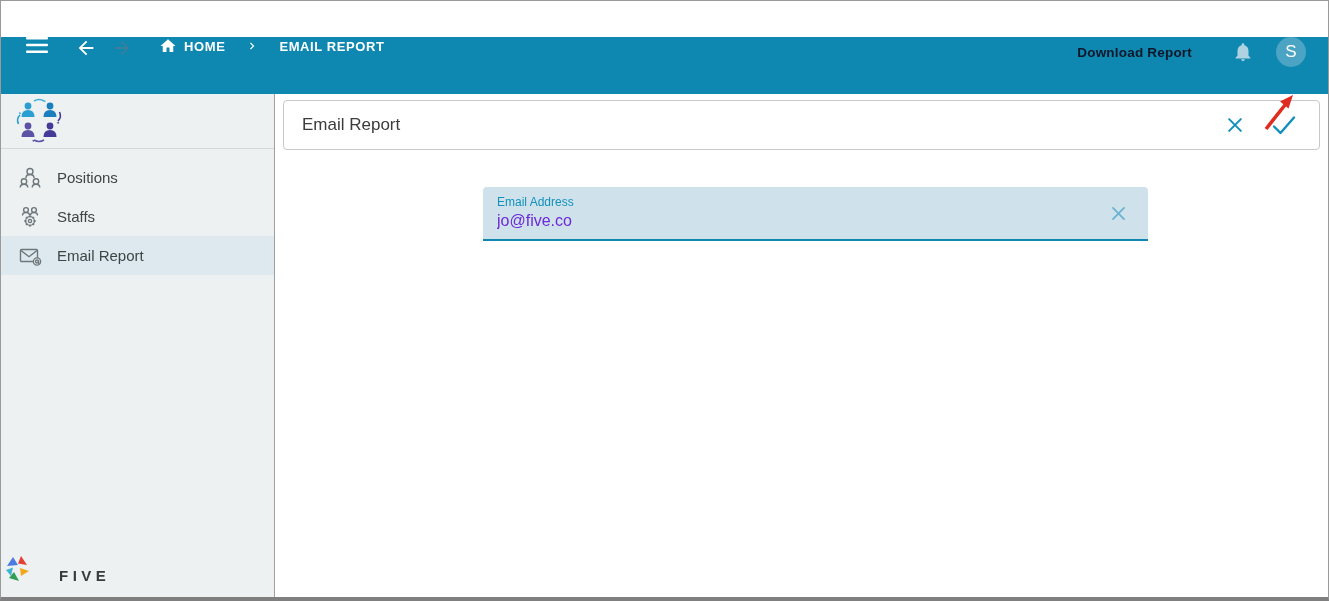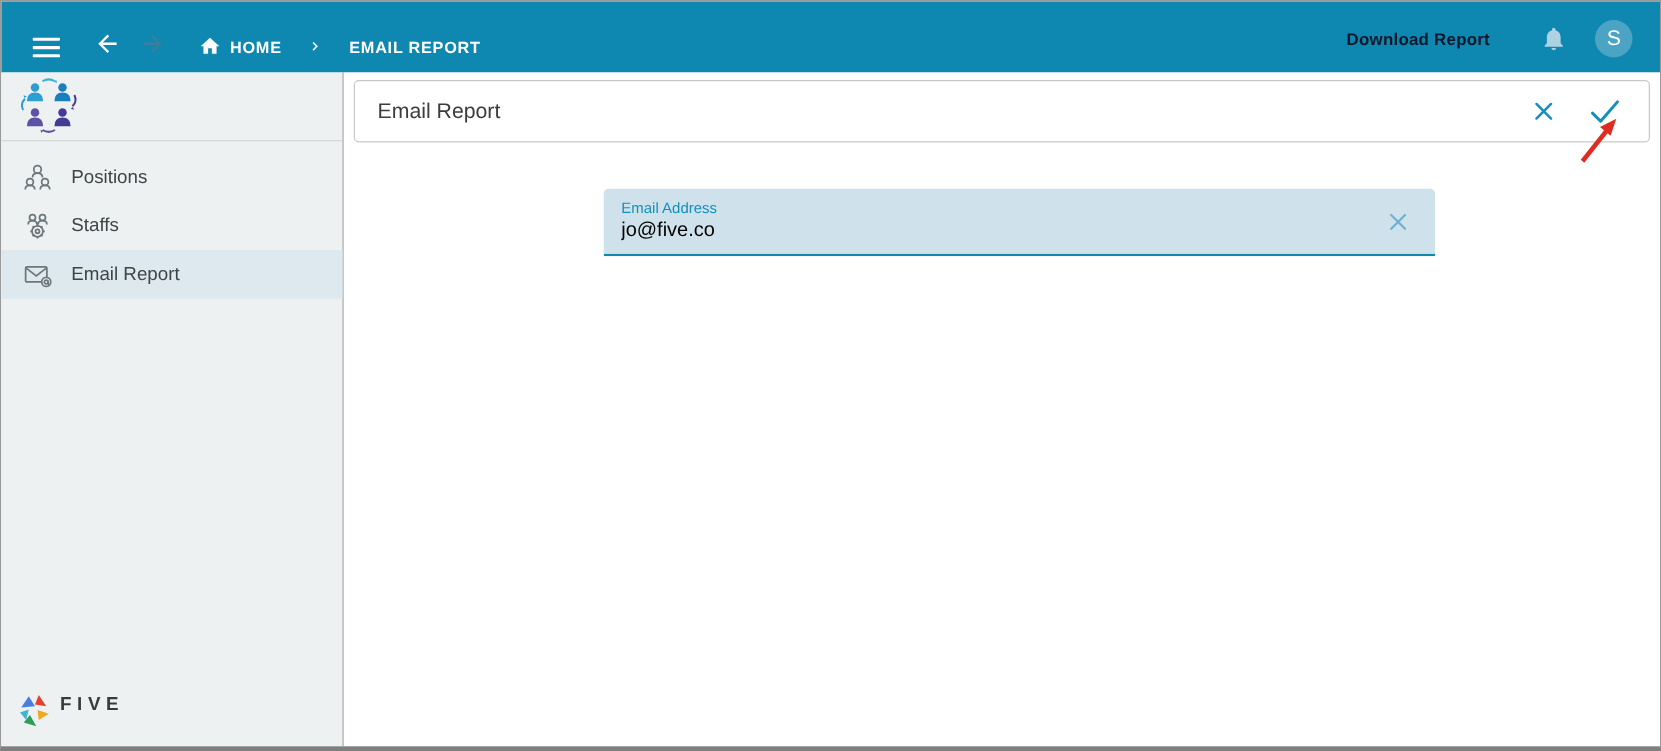--- a/index.html
+++ b/index.html
@@ -6,21 +6,21 @@
   body { font-family:"Liberation Sans", sans-serif; background:#fff; }
   .page {
     width:1329px; height:601px; position:relative; background:#fff;
     border:1px solid #9a9a9a; border-bottom:4px solid #7f7f7f;
     display:flex; flex-direction:column; overflow:hidden;
   }
 
   
   .topbar {
     height:57px; flex-shrink:0; background:#0e88b1;
-    display:flex; align-items:flex-end; padding:0 22px 12px 25px;
+    display:flex; align-items:flex-start; padding:0 22px 0 25px;margin-top:36px;
   }
   .tb-btn { background:none; border:none; cursor:pointer; display:flex; align-items:center; padding:0; }
   .hamburger { margin-right:27px; }
   .nav-back { margin-right:14px; }
   .nav-fwd { margin-right:26px; }
   .crumb-home-icon { margin-right:7px; display:flex; }
   .breadcrumb { display:flex; align-items:center; }
   .crumb-text { color:#fff; font-size:13px; font-weight:700; letter-spacing:0.6px; }
   .crumb-chev { margin:0 20px; display:flex; }
   .topbar-right { margin-left:auto; display:flex; align-items:center; }
@@ -44,42 +44,42 @@
     display:flex; align-items:center; padding-left:13px;
   }
   .menu { padding-top:9px; }
   .menu-item {
     height:39px; display:flex; align-items:center; padding-left:15px;
     cursor:pointer; color:#3e4547;
   }
   .menu-item.selected { background:#dde9ee; }
   .menu-item .mi-icon { width:27px; display:flex; justify-content:center; margin-right:14px; }
   .mi-label { font-size:15px; }
-  .sidebar-logo { margin-top:auto; padding:0 0 13px 13px; display:flex; align-items:flex-start; }
+  .sidebar-logo { margin-top:auto; padding:0 0 13px 3px; display:flex; align-items:flex-end;gap:21px; }
   .logo-text { font-size:15px; font-weight:700; letter-spacing:4.5px; color:#3a3a3a; margin-left:7px; }
 
   
   .content { flex:1; position:relative; background:#fff; }
   .panel-header {
     margin:6px 8px 0 8px; height:50px; border:1px solid #c9c9c9; border-radius:4px;
     display:flex; align-items:center; padding:0 22px 0 18px; background:#fff;
   }
   .panel-title { font-size:17px; font-weight:500; color:#3c3c3c; }
   .panel-actions { margin-left:auto; display:flex; align-items:center; gap:26px; }
   .icon-btn { background:none; border:none; cursor:pointer; display:flex; padding:0; }
 
   .field {
     position:relative; margin:37px 0 0 208px; width:665px; height:54px;
     background:#cfe2eb; border-bottom:2px solid #0f87ae; border-radius:4px 4px 0 0;
     padding:8px 44px 0 14px;
   }
   .field-label { display:block; font-size:12px; color:#1191bc; margin-bottom:3px; }
   .field-input {
     width:100%; background:transparent; border:none; outline:none;
-    font-size:16px; color:#000000; font-family:"Liberation Sans", sans-serif;
+    font-size:16px; color:#6d28d9; font-family:"Liberation Sans", sans-serif;
   }
   .clear-btn { position:absolute; right:20px; top:17px; background:none; border:none; cursor:pointer; display:flex; padding:0; }
 
   .red-arrow { position:absolute; left:1258px; top:88px; pointer-events:none; }
 </style>
 </head>
 <body>
 
 <div class="page">
 

